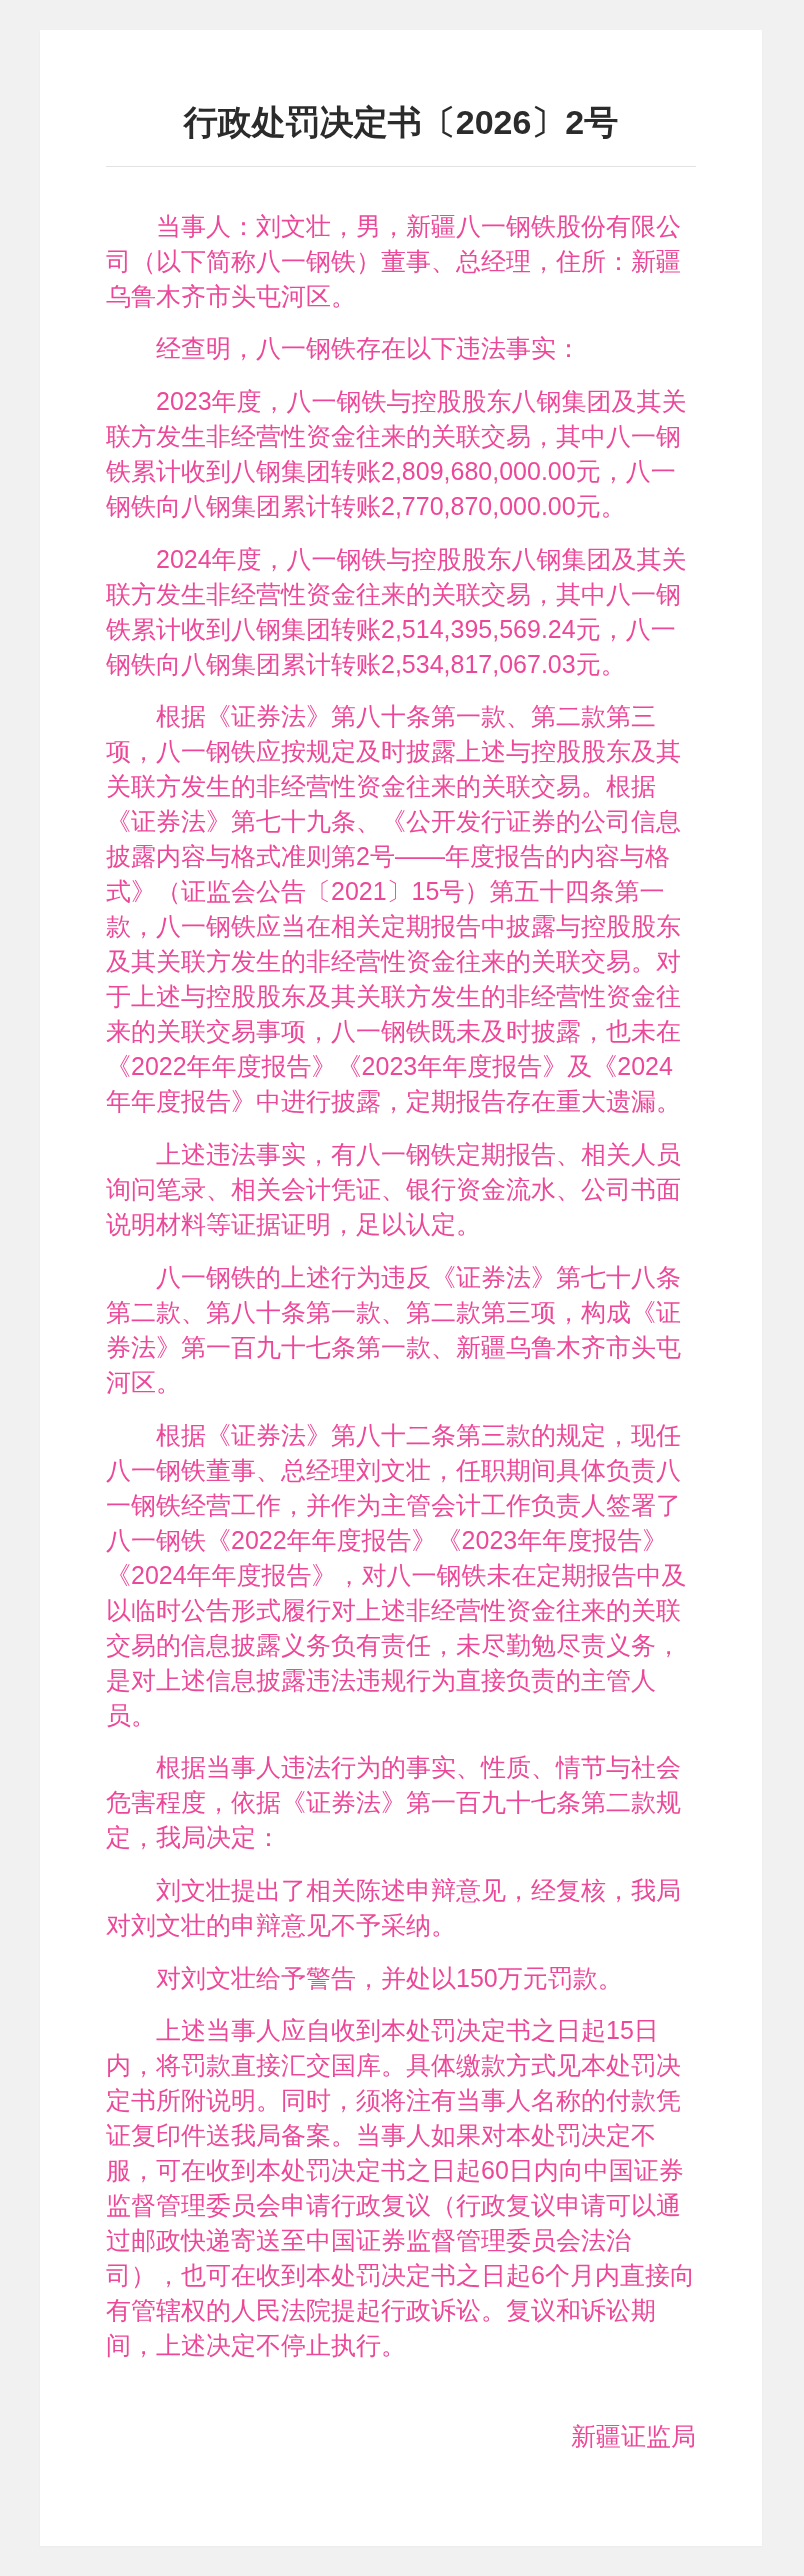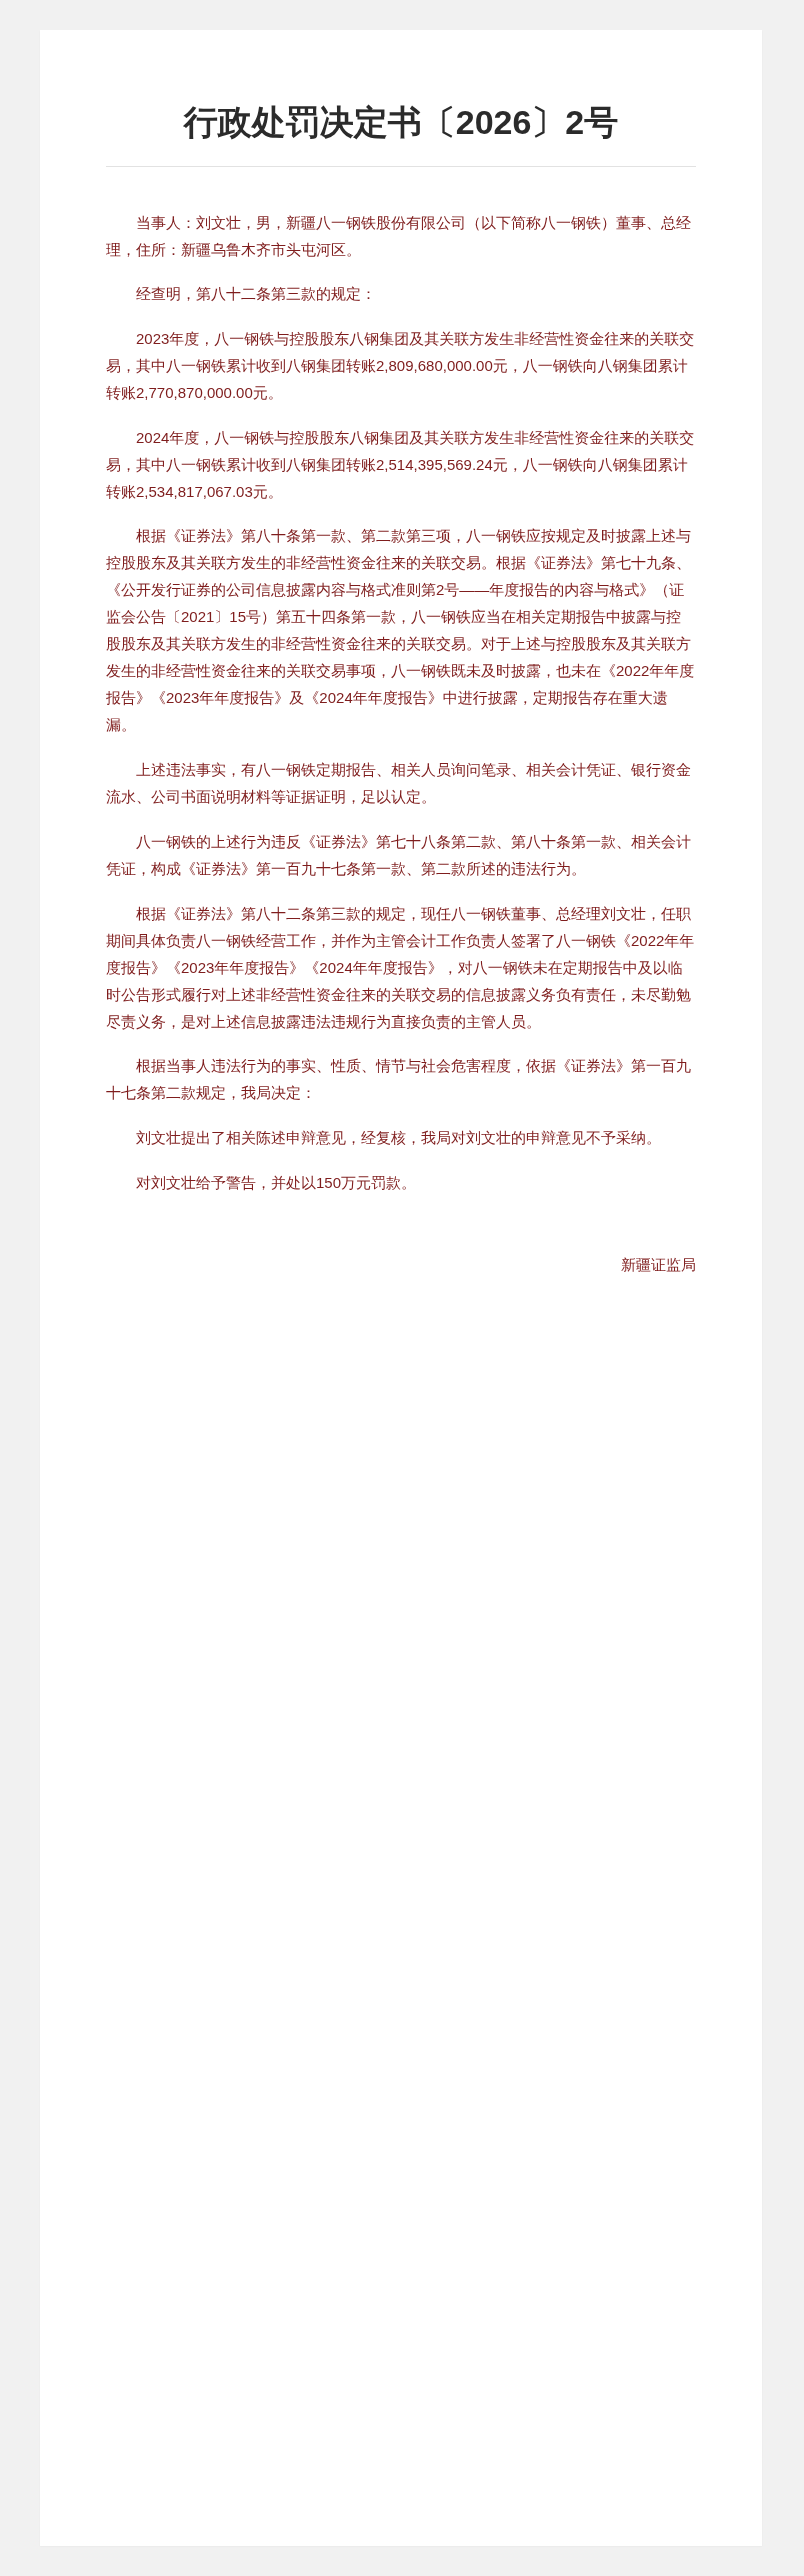--- a/index.html
+++ b/index.html
@@ -33,23 +33,23 @@
     border: none;
     border-top: 0.8px solid #e2e2e2;
     margin: 24px 0 0 0;
   }
   .doc-body {
     margin-top: 24px;
     overflow: hidden; 
   }
   .doc-body p {
     margin: 17.7px 0 0 0;
-    font-size: 15px;
-    line-height: 27px;
-    color: #7f1d1d;
+    font-size: 25px;
+    line-height: 35px;
+    color: #ec4899;
     text-indent: 2em;
     text-align: left;
   }
   .doc-body p.sig {
     text-indent: 0;
     text-align: right;
   }
   .doc-body p.sig-issuer { margin-top: 32px; font-family: Liberation Serif, serif; }
   .doc-body p.sig-date   { margin-top: 17.7px; }
 </style>
@@ -59,40 +59,41 @@
 <div class="card">
   <h1 class="doc-title">行政处罚决定书〔2026〕2号</h1>
 
   <hr class="title-divider">
 
   <div class="doc-body">
 
       <p>当事人：刘文壮，男，新疆八一钢铁股份有限公司（以下简称八一钢铁）董事、总经理，住所：新疆乌鲁木齐市头屯河区。</p>
 
 
-      <p>经查明，第八十二条第三款的规定：</p>
+      <p>经查明，八一钢铁存在以下违法事实：</p>
 
 
       <p>2023年度，八一钢铁与控股股东八钢集团及其关联方发生非经营性资金往来的关联交易，其中八一钢铁累计收到八钢集团转账2,809,680,000.00元，八一钢铁向八钢集团累计转账2,770,870,000.00元。</p>
 
       <p>2024年度，八一钢铁与控股股东八钢集团及其关联方发生非经营性资金往来的关联交易，其中八一钢铁累计收到八钢集团转账2,514,395,569.24元，八一钢铁向八钢集团累计转账2,534,817,067.03元。</p>
 
       <p>根据《证券法》第八十条第一款、第二款第三项，八一钢铁应按规定及时披露上述与控股股东及其关联方发生的非经营性资金往来的关联交易。根据《证券法》第七十九条、《公开发行证券的公司信息披露内容与格式准则第2号——年度报告的内容与格式》（证监会公告〔2021〕15号）第五十四条第一款，八一钢铁应当在相关定期报告中披露与控股股东及其关联方发生的非经营性资金往来的关联交易。对于上述与控股股东及其关联方发生的非经营性资金往来的关联交易事项，八一钢铁既未及时披露，也未在《2022年年度报告》《2023年年度报告》及《2024年年度报告》中进行披露，定期报告存在重大遗漏。</p>
 
       <p>上述违法事实，有八一钢铁定期报告、相关人员询问笔录、相关会计凭证、银行资金流水、公司书面说明材料等证据证明，足以认定。</p>
 
-      <p>八一钢铁的上述行为违反《证券法》第七十八条第二款、第八十条第一款、相关会计凭证，构成《证券法》第一百九十七条第一款、第二款所述的违法行为。</p>
+      <p>八一钢铁的上述行为违反《证券法》第七十八条第二款、第八十条第一款、第二款第三项，构成《证券法》第一百九十七条第一款、新疆乌鲁木齐市头屯河区。</p>
 
       <p>根据《证券法》第八十二条第三款的规定，现任八一钢铁董事、总经理刘文壮，任职期间具体负责八一钢铁经营工作，并作为主管会计工作负责人签署了八一钢铁《2022年年度报告》《2023年年度报告》《2024年年度报告》，对八一钢铁未在定期报告中及以临时公告形式履行对上述非经营性资金往来的关联交易的信息披露义务负有责任，未尽勤勉尽责义务，是对上述信息披露违法违规行为直接负责的主管人员。</p>
 
       <p>根据当事人违法行为的事实、性质、情节与社会危害程度，依据《证券法》第一百九十七条第二款规定，我局决定：</p>
 
       <p>刘文壮提出了相关陈述申辩意见，经复核，我局对刘文壮的申辩意见不予采纳。</p>
 
       <p>对刘文壮给予警告，并处以150万元罚款。</p>
 
+      <p>上述当事人应自收到本处罚决定书之日起15日内，将罚款直接汇交国库。具体缴款方式见本处罚决定书所附说明。同时，须将注有当事人名称的付款凭证复印件送我局备案。当事人如果对本处罚决定不服，可在收到本处罚决定书之日起60日内向中国证券监督管理委员会申请行政复议（行政复议申请可以通过邮政快递寄送至中国证券监督管理委员会法治司），也可在收到本处罚决定书之日起6个月内直接向有管辖权的人民法院提起行政诉讼。复议和诉讼期间，上述决定不停止执行。</p>
     </div>
 
   <div class="doc-body">
     <p class="sig sig-issuer">新疆证监局</p>
   </div>
 </div>
 
 
 </body></html>

